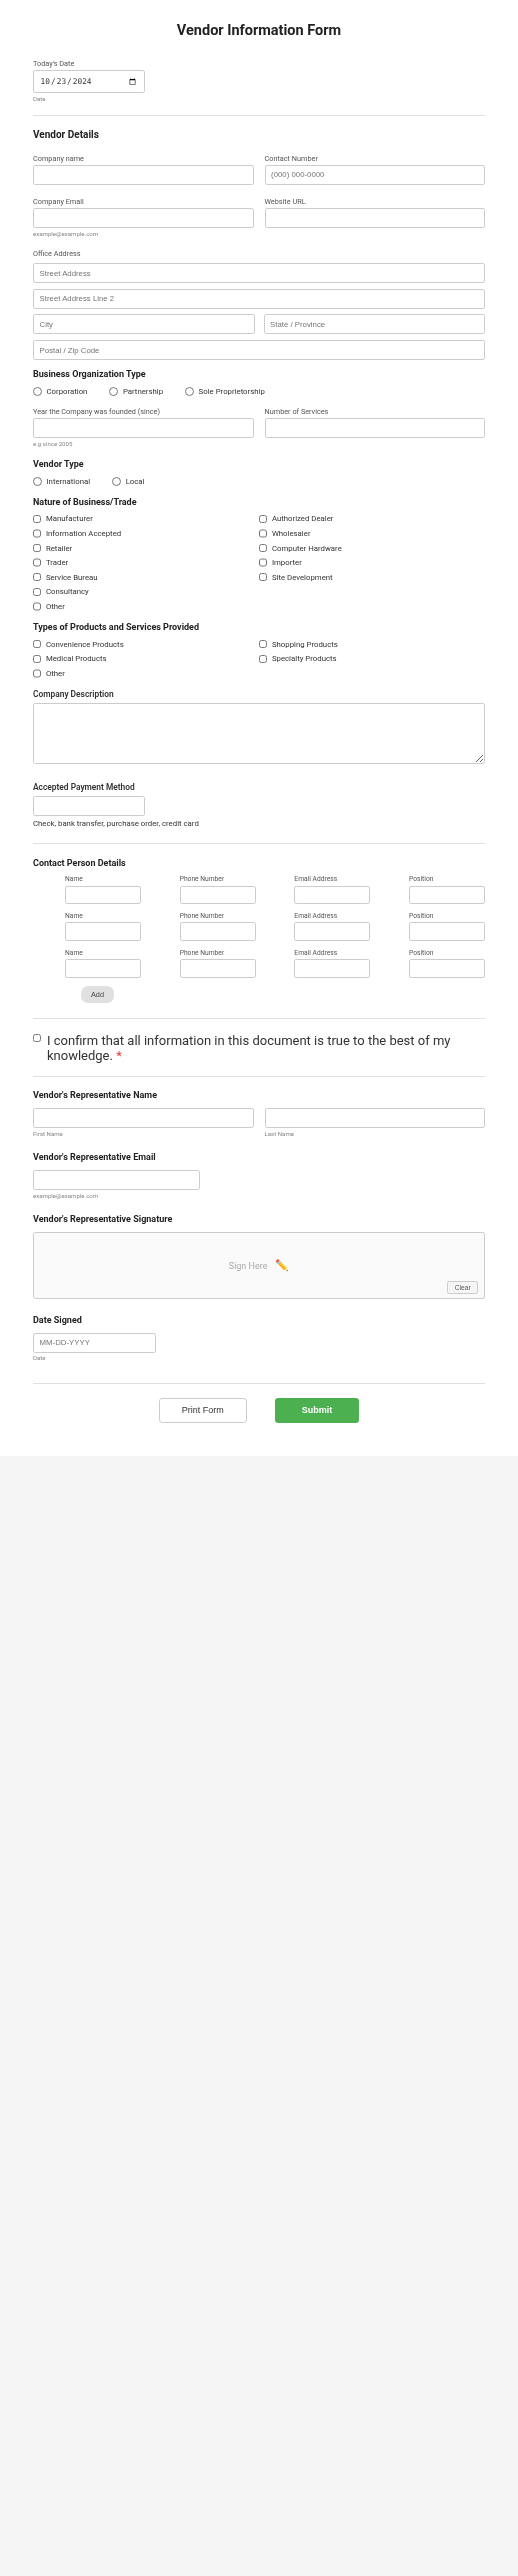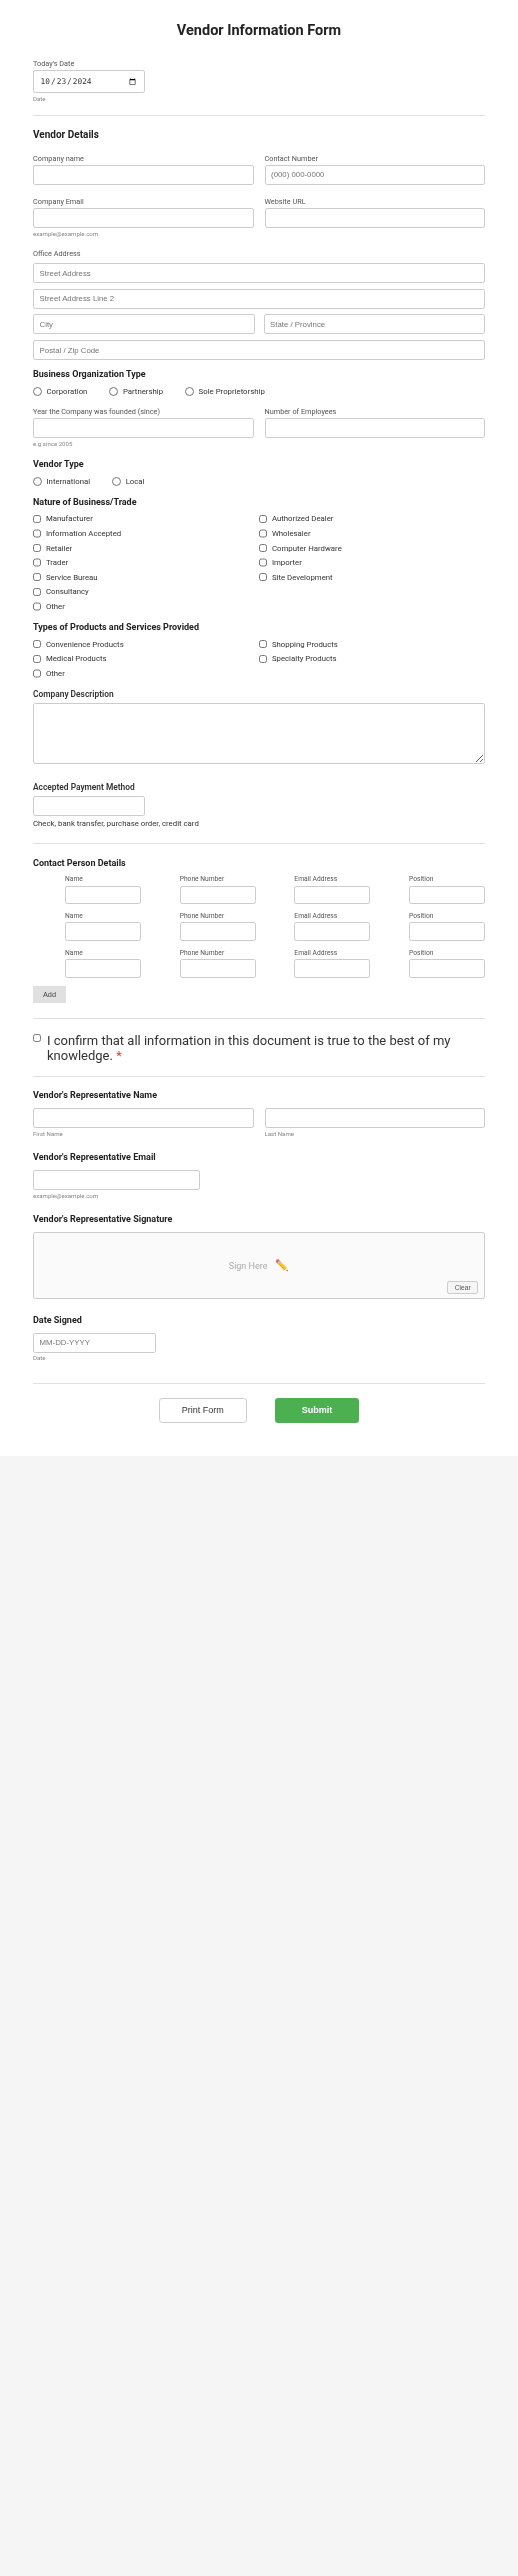--- a/index.html
+++ b/index.html
@@ -161,25 +161,26 @@
     .contact-cell input {
       border: 0.6px solid #ccc;
       border-radius: 2.2px;
       padding: 3.9px 4.5px;
       font-size: 7.3px;
       width: 100%;
     }
     .add-btn {
       background: #e0e0e0;
       border: none;
-      border-radius: 0;
+      border-radius: 7px;
       padding: 3.9px 10px;
       font-size: 7.3px;
       cursor: pointer;
       color: #444;
+      margin-left: 48px;
     }
     .confirmation-row {
       display: flex;
       align-items: flex-start;
       gap: 5.6px;
       margin: 11px 0 13.4px;
     }
     .confirmation-row input[type="checkbox"] {
       margin-top: 1.1px;
       width: 8.4px;
@@ -340,21 +341,21 @@
       </div>
     </div>
 
     <div class="field-group">
       <div class="field">
         <label>Year the Company was founded (since)</label>
         <input type="text" style="">
         <span class="hint">e.g since 2005</span>
       </div>
       <div class="field">
-        <label>Number of Employees</label>
+        <label>Number of Services</label>
         <input type="text" style="">
       </div>
     </div>
 
     <div class="section" style="margin-bottom:11px;">
       <div class="subsection-title">Vendor Type</div>
       <div class="radio-group">
         <label class="radio-option">
           <input type="radio" name="vendor_type" style="">
           <span class="radio-label">International</span>

